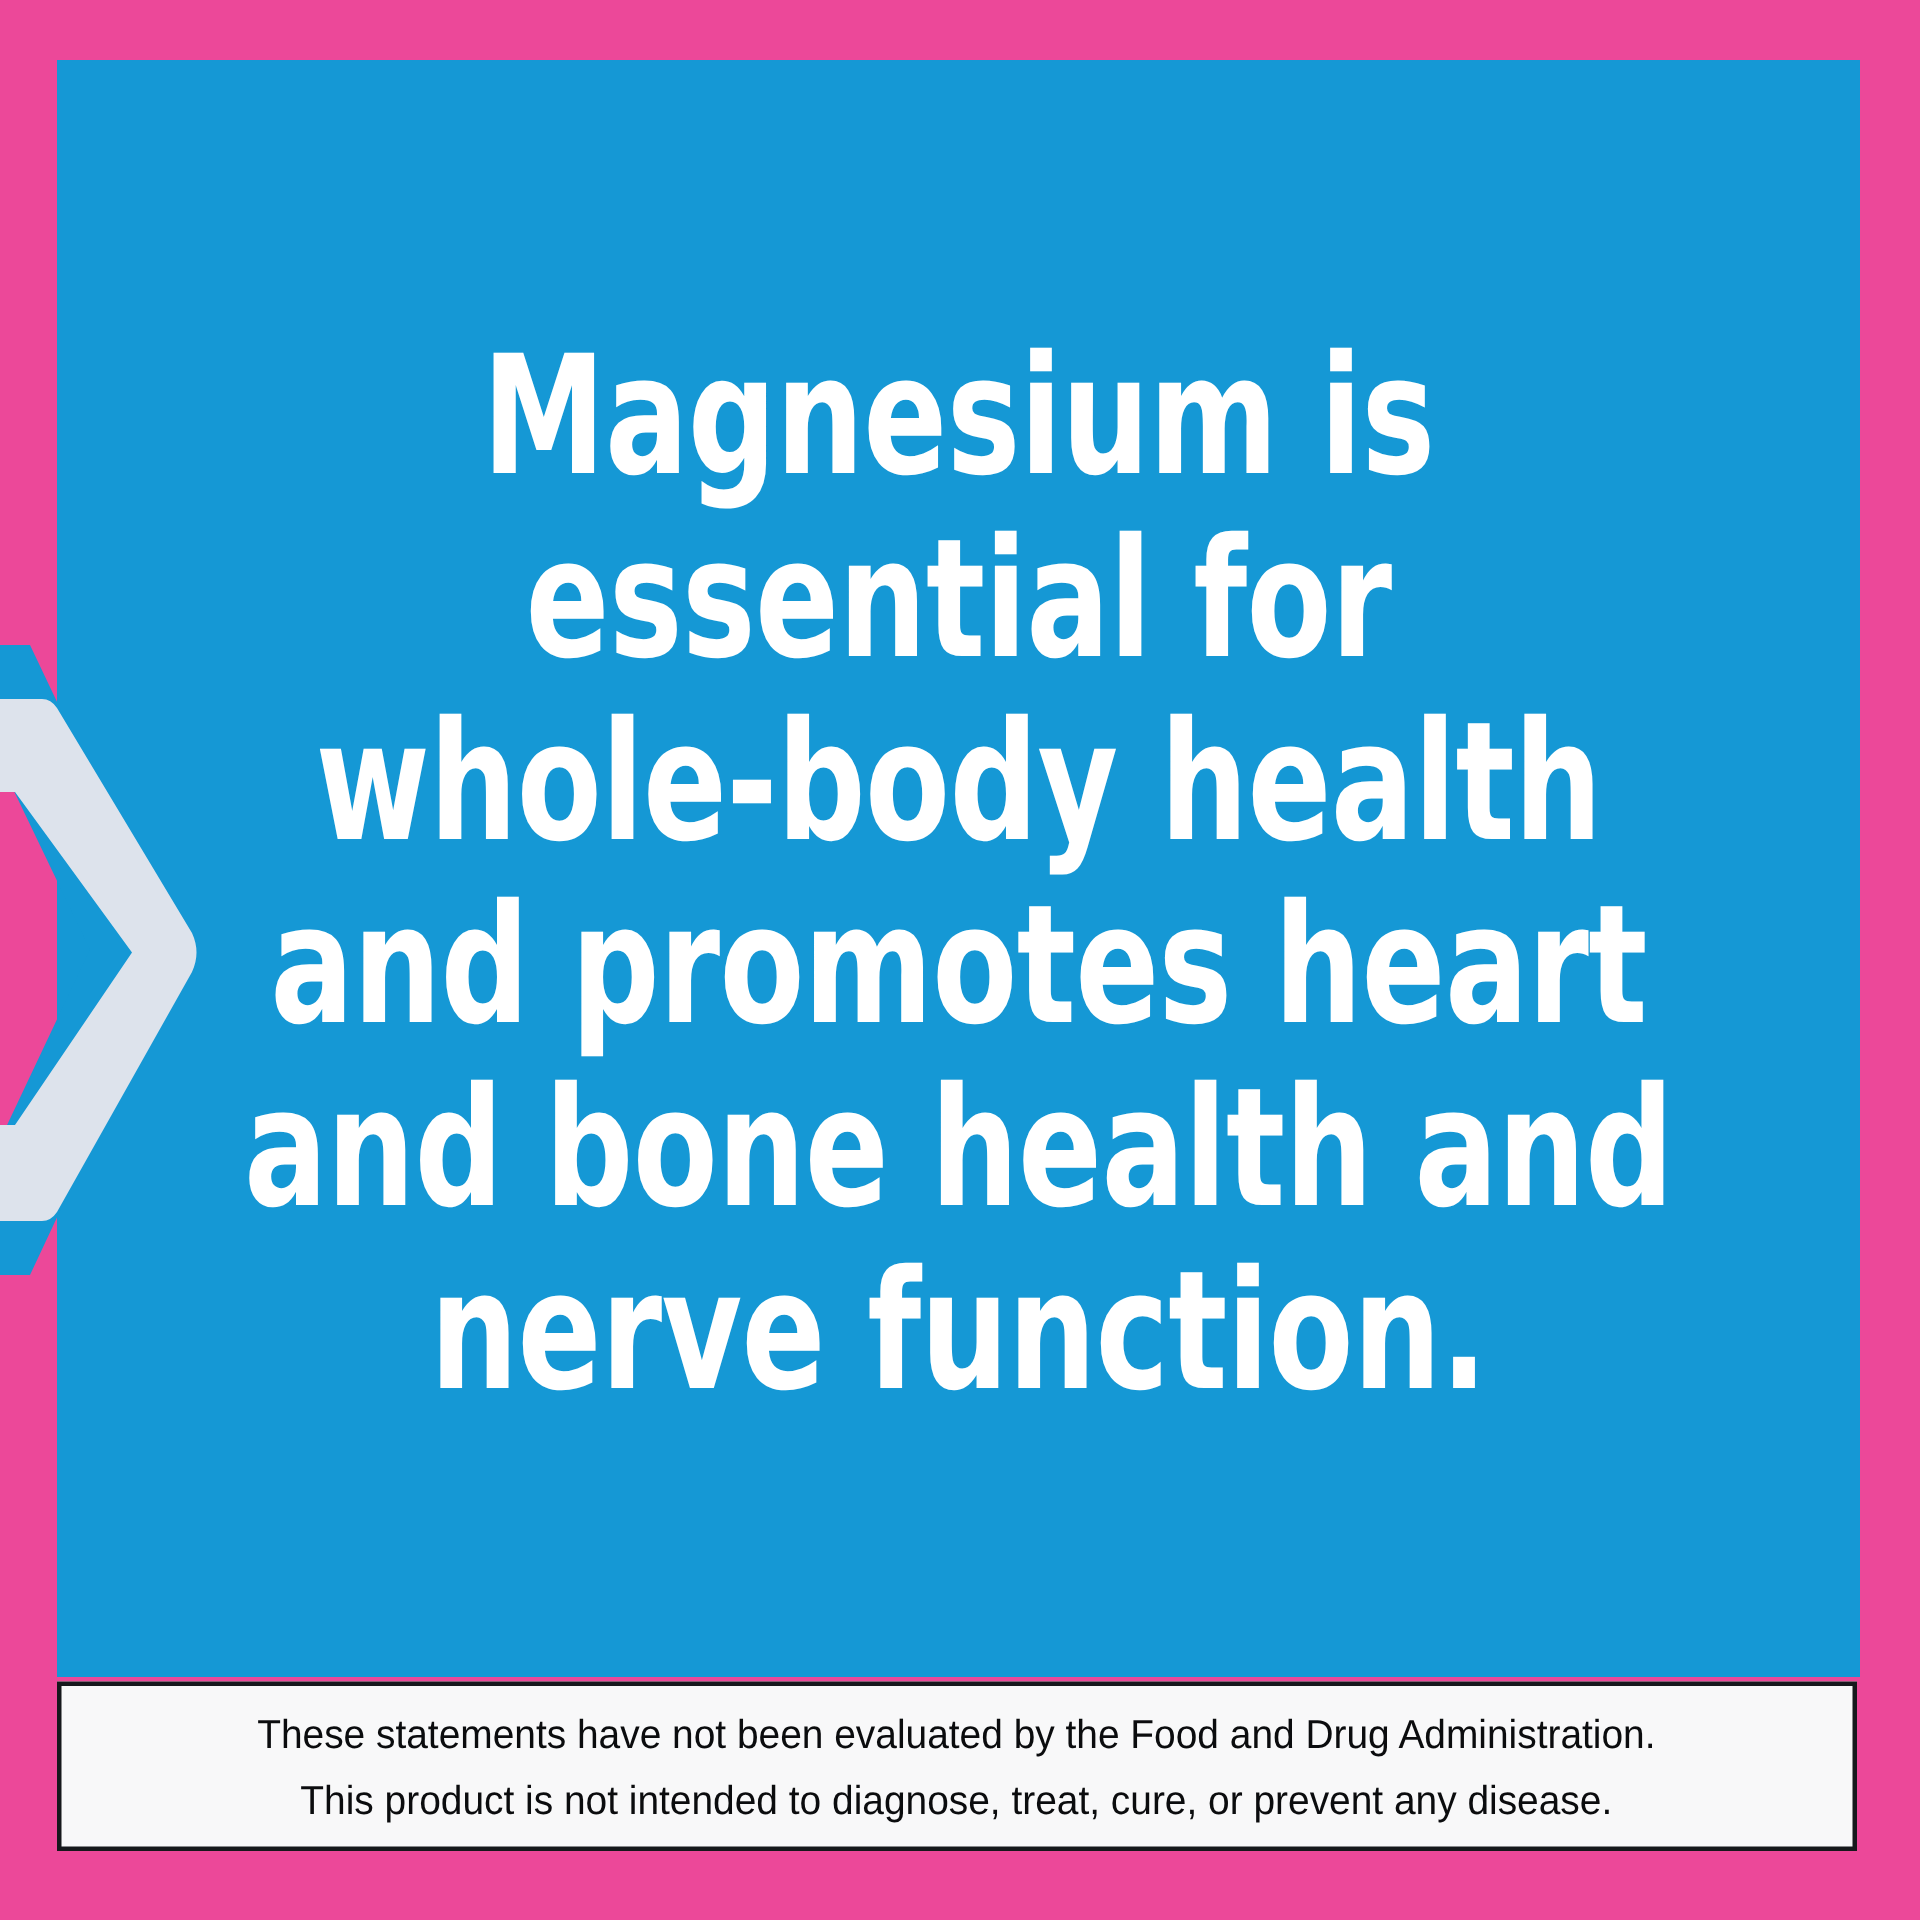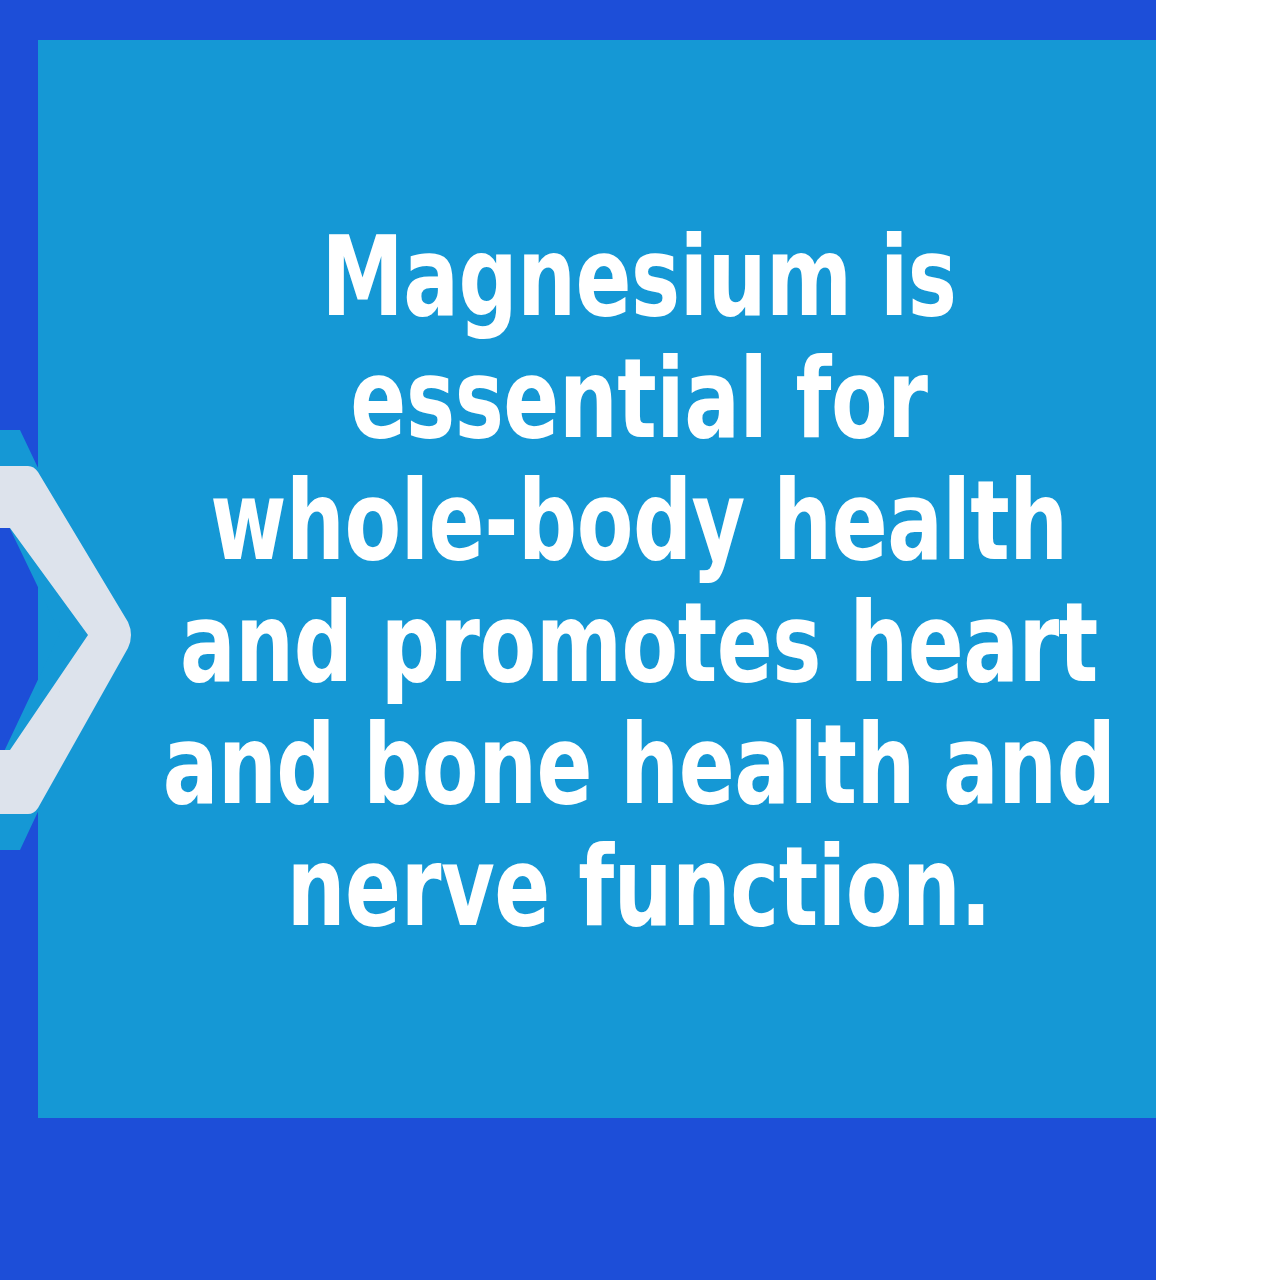--- a/index.html
+++ b/index.html
@@ -2,24 +2,24 @@
 <html><head>
 <meta charset="utf-8">
 <style>
   html, body {
     margin: 0;
     padding: 0;
     background: #ffffff;
   }
   #canvas {
     position: relative;
-    width: 1156px;
+    width: 1280px;
     height: 1280px;
     overflow: hidden;
-    background: #1d4ed8;
+    background: #ec4899;
     font-family: "Liberation Sans", sans-serif;
   }
 
   
   #blue-panel {
     position: absolute;
     left: 38px;
     top: 40px;
     width: 1202px;
     height: 1078px;
@@ -126,14 +126,18 @@
 
   <div id="headline" style="transform: scaleX(0.833882);">
     <span class="hl-line">Magnesium is</span>
     <span class="hl-line">essential for</span>
     <span class="hl-line">whole-body health</span>
     <span class="hl-line">and promotes heart</span>
     <span class="hl-line">and bone health and</span>
     <span class="hl-line">nerve function.</span>
   </div>
 
+  <div id="disclaimer-box">
+    <span class="dis-line">These statements have not been evaluated by the Food and Drug Administration.</span>
+    <span class="dis-line">This product is not intended to diagnose, treat, cure, or prevent any disease.</span>
+  </div>
 
 </div>
 
 </body></html>

